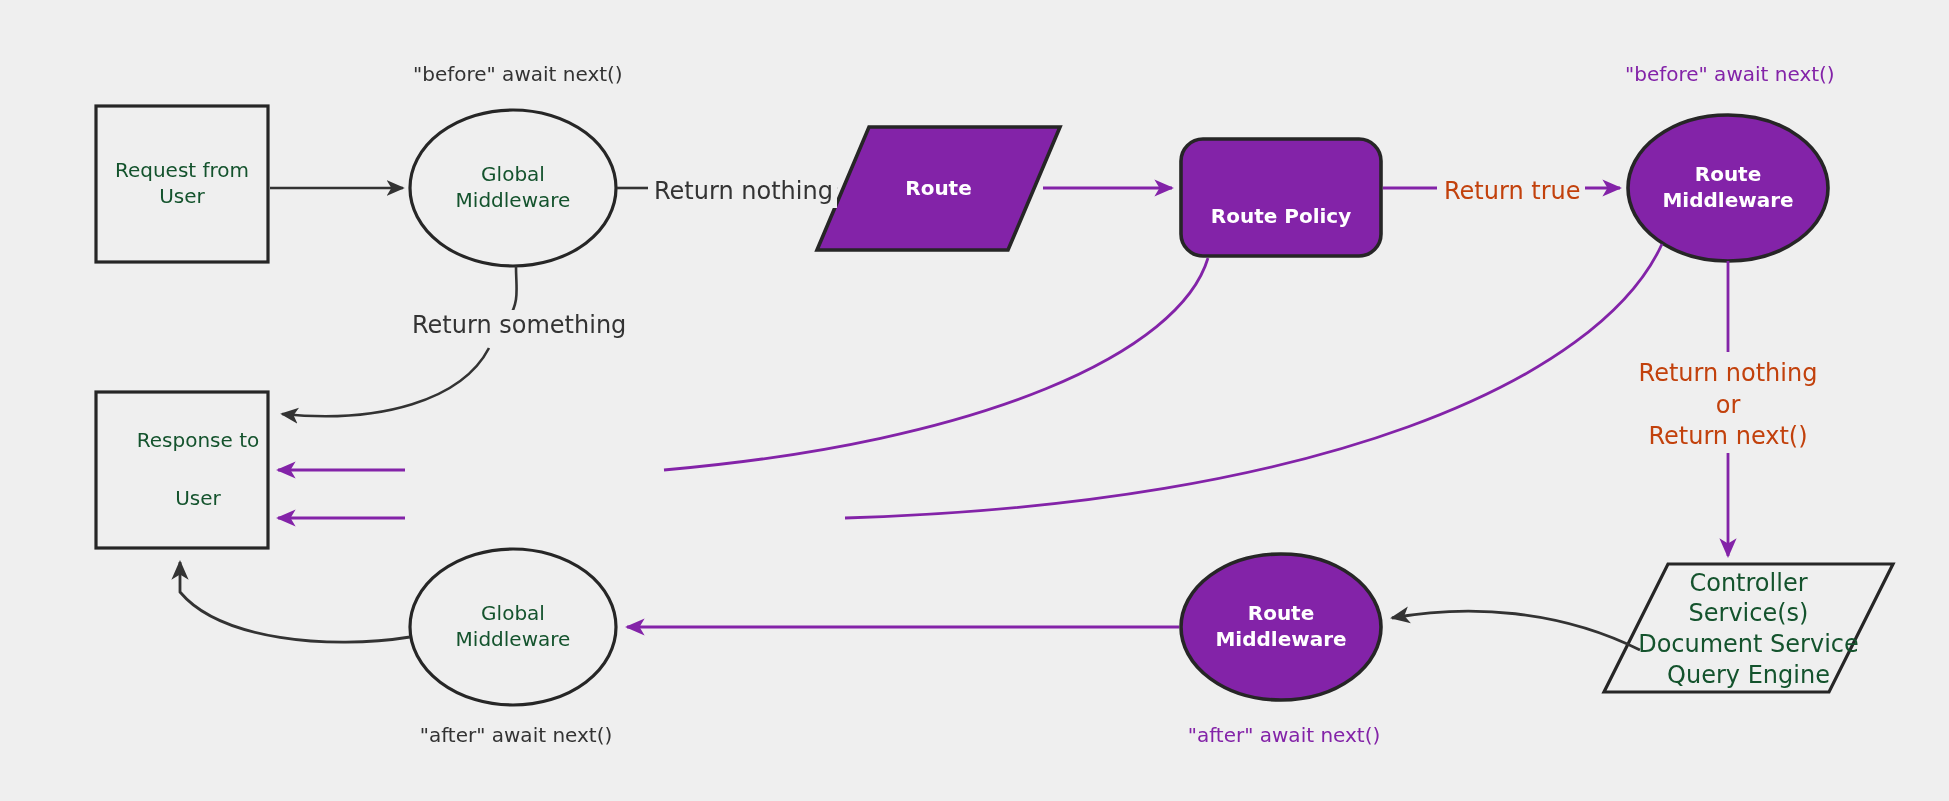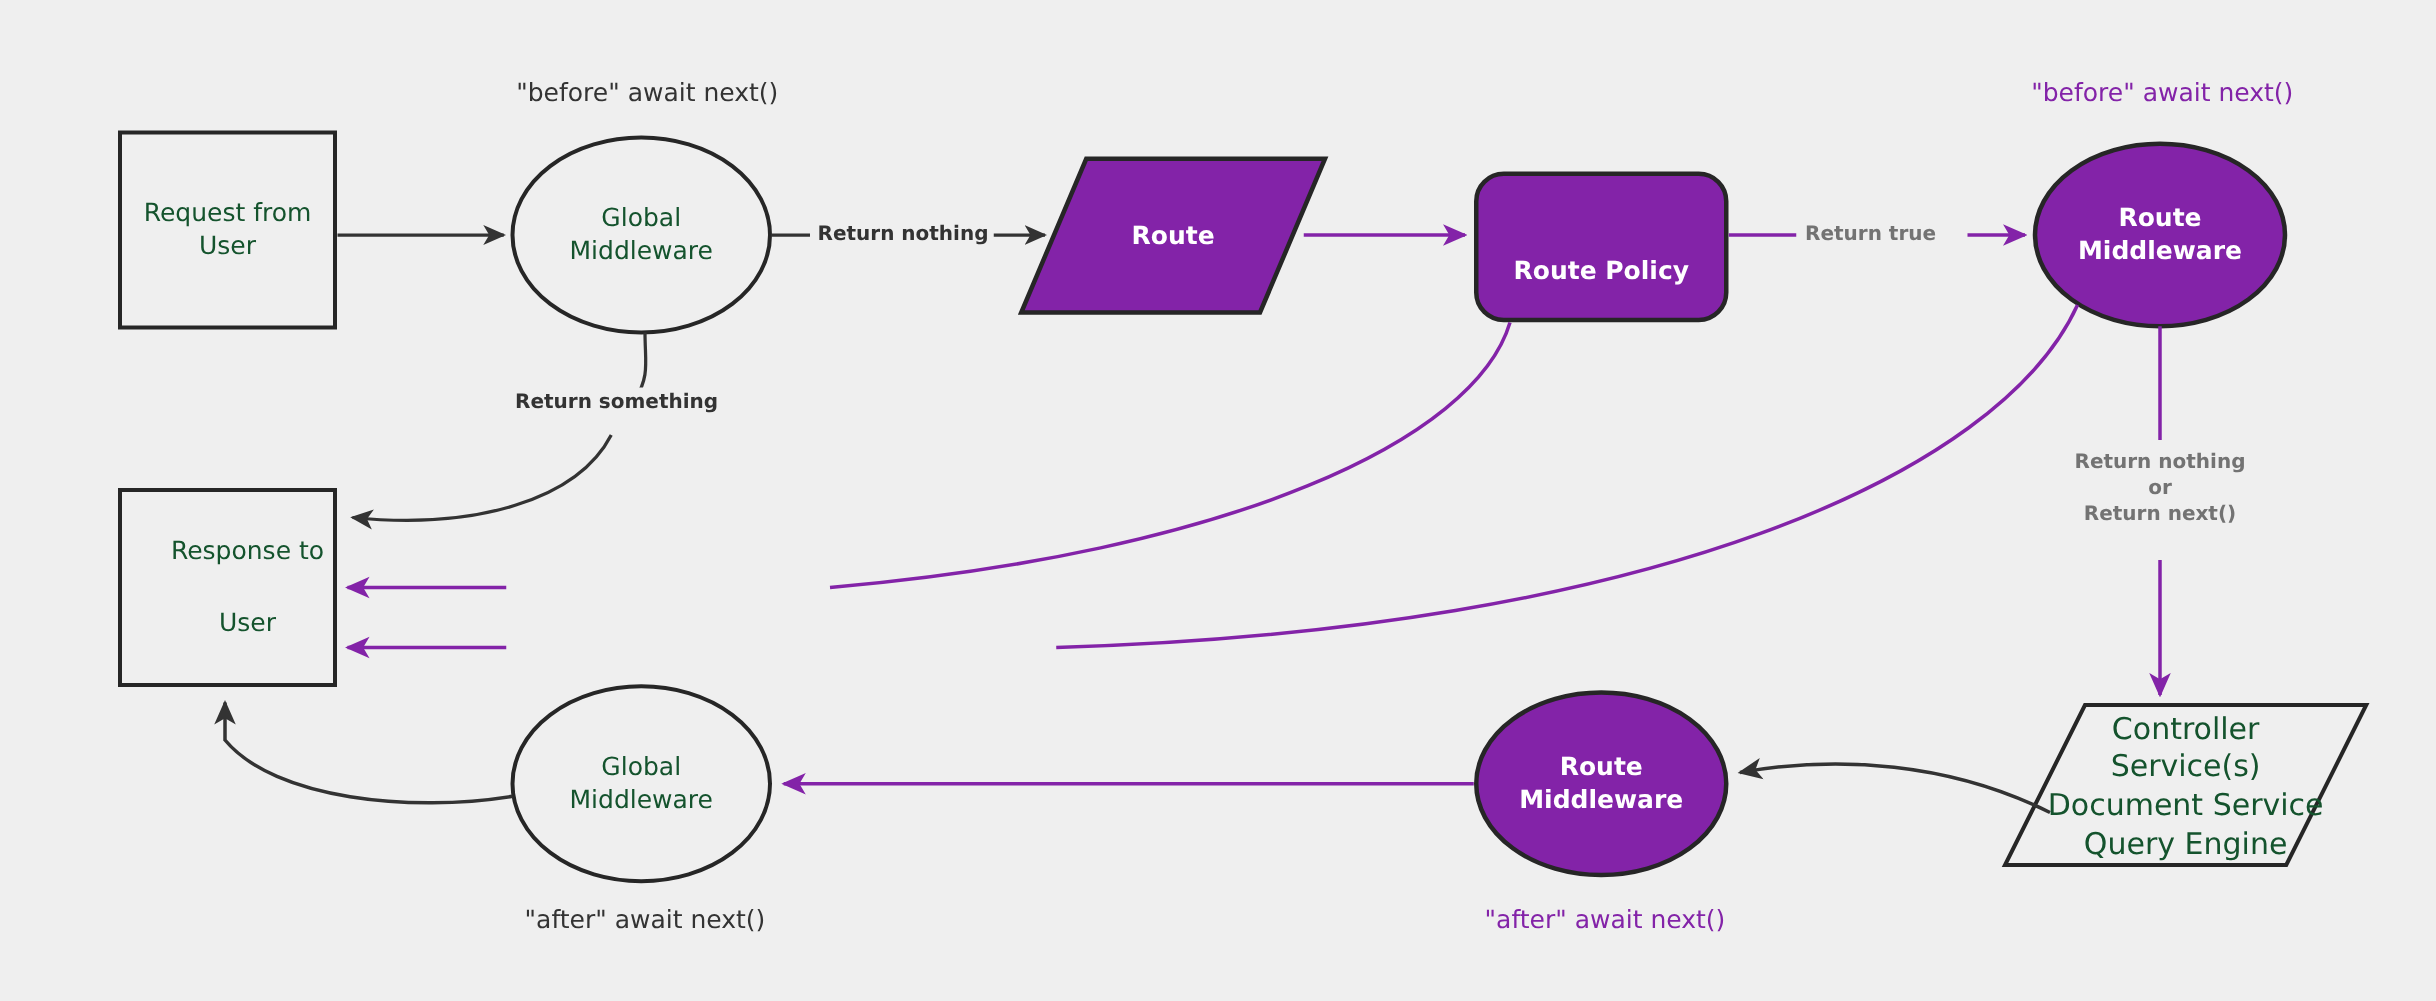--- a/index.html
+++ b/index.html
@@ -41,28 +41,27 @@
     font-size: 20px;
     font-weight: 400;
   }
   .label-white-bold {
     color: #ffffff;
     font-size: 20px;
     font-weight: 700;
   }
   .edge-label {
     position: absolute;
-    font-size: 16px;
+    font-size: 24px;
     white-space: nowrap;
     text-align: center;
     line-height: 1.32;
-    font-weight: bold;
   }
   .edge-label.dark { color: #333333; }
-  .edge-label.purple { color: #737373; }
+  .edge-label.purple { color: #c2410c; }
   .annot {
     position: absolute;
     font-size: 20px;
     white-space: nowrap;
   }
   .annot.dark { color: #333333; }
   .annot.purple { color: #8323a8; }
 </style>
 </head>
 <body>

